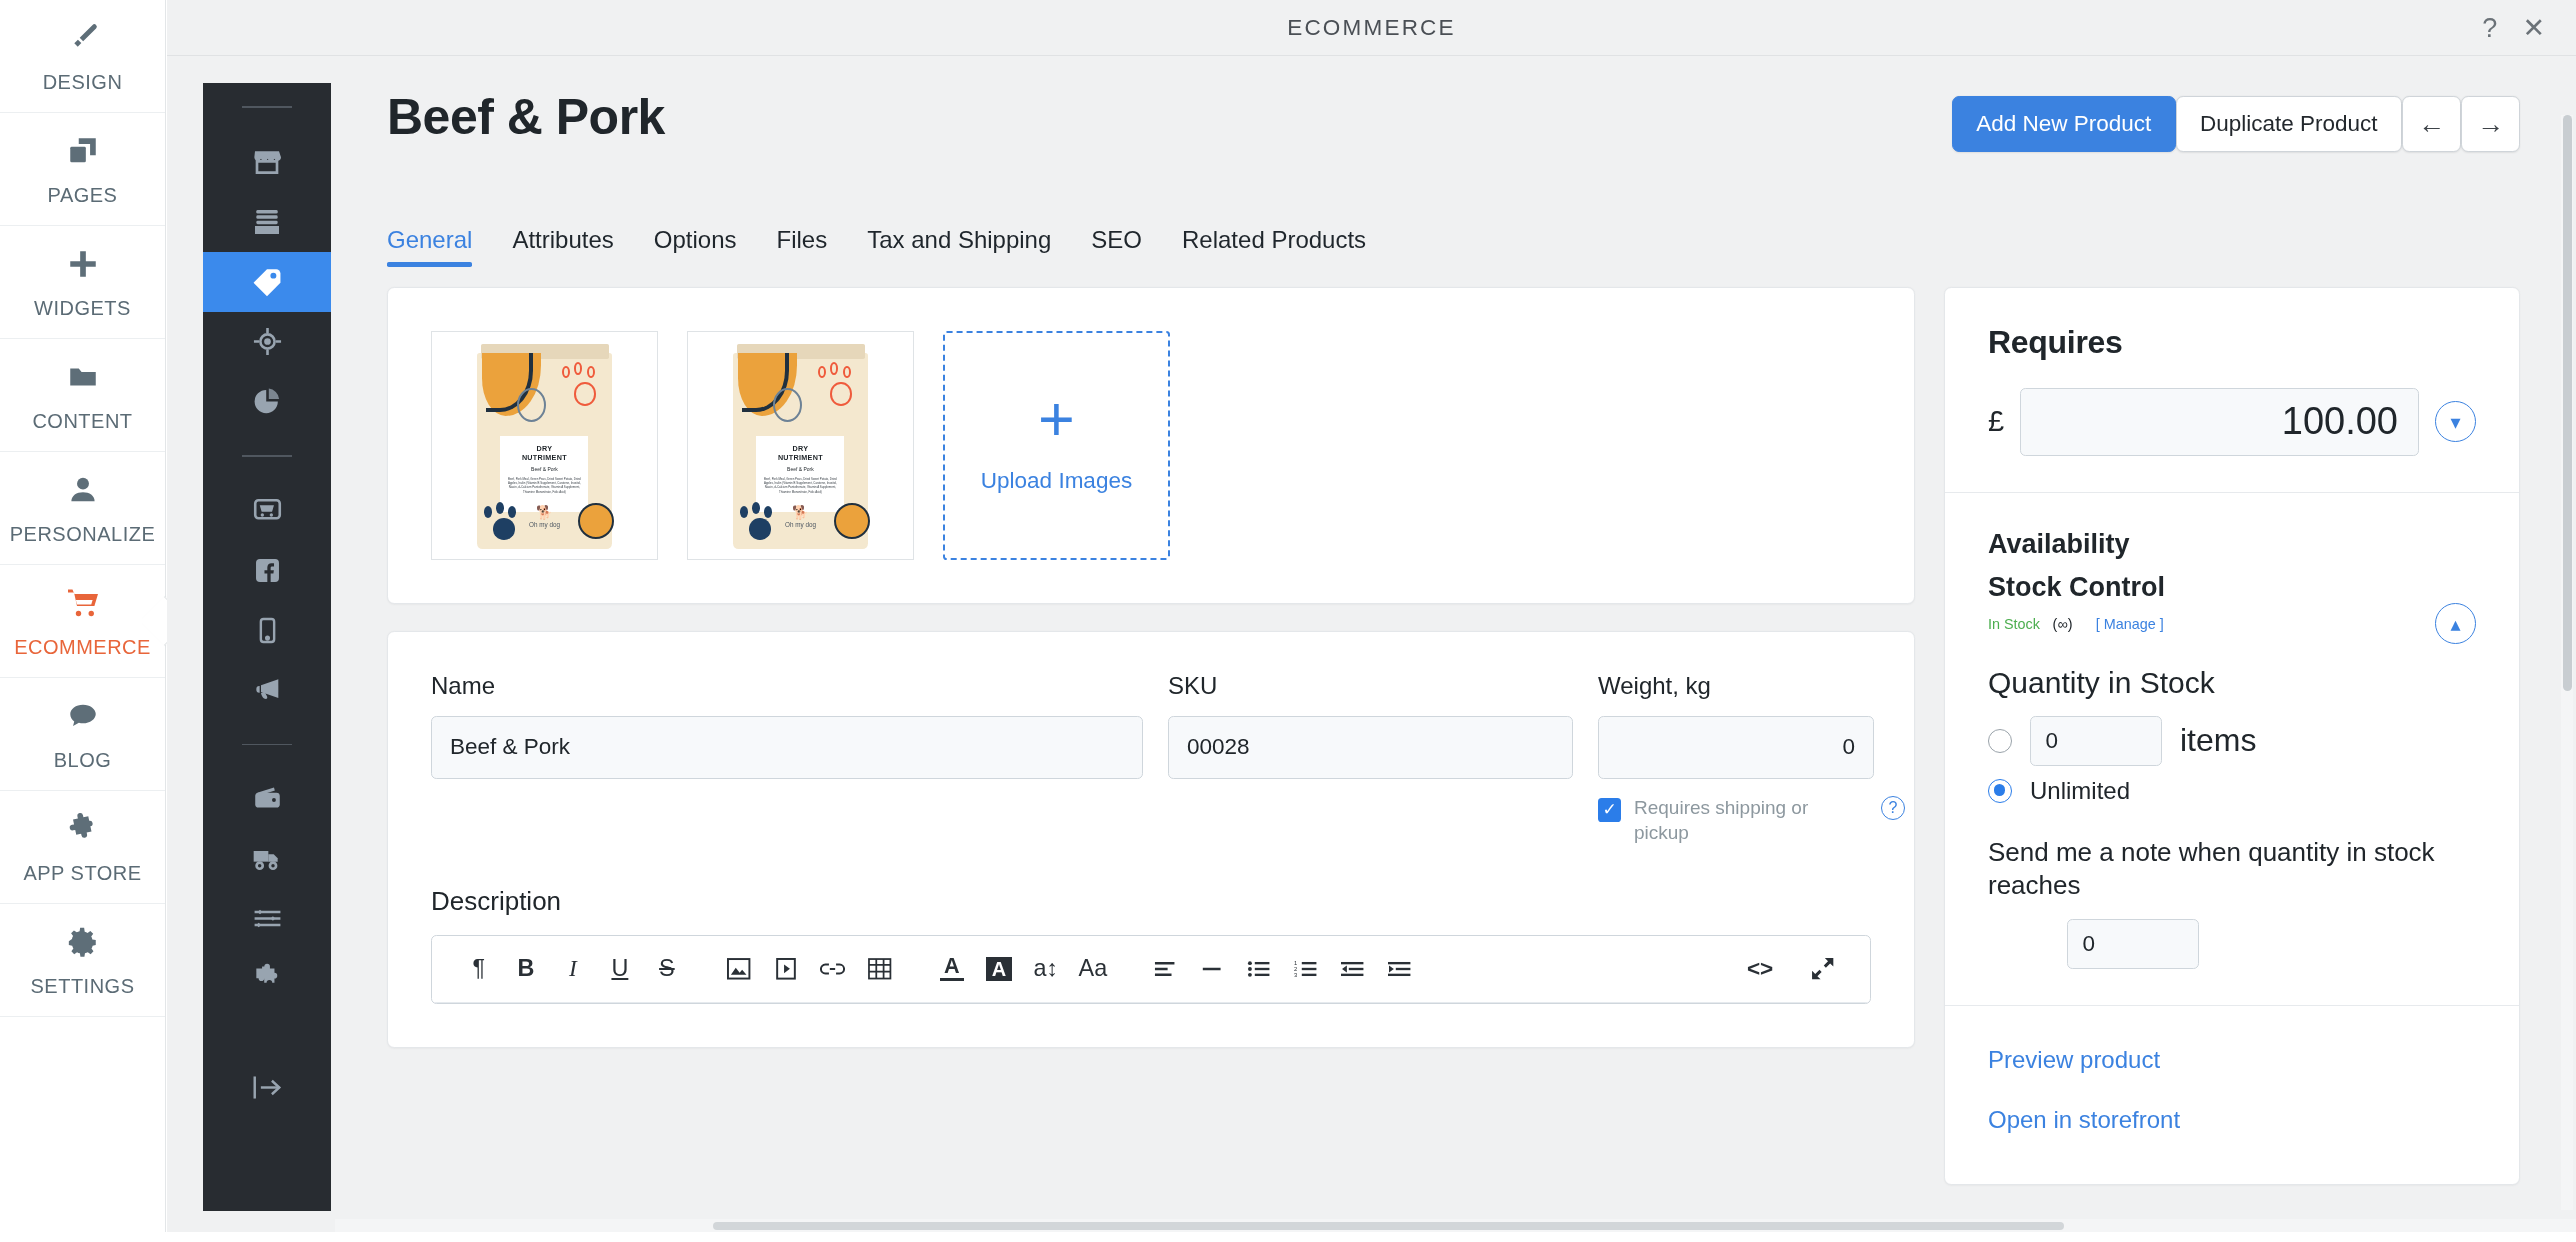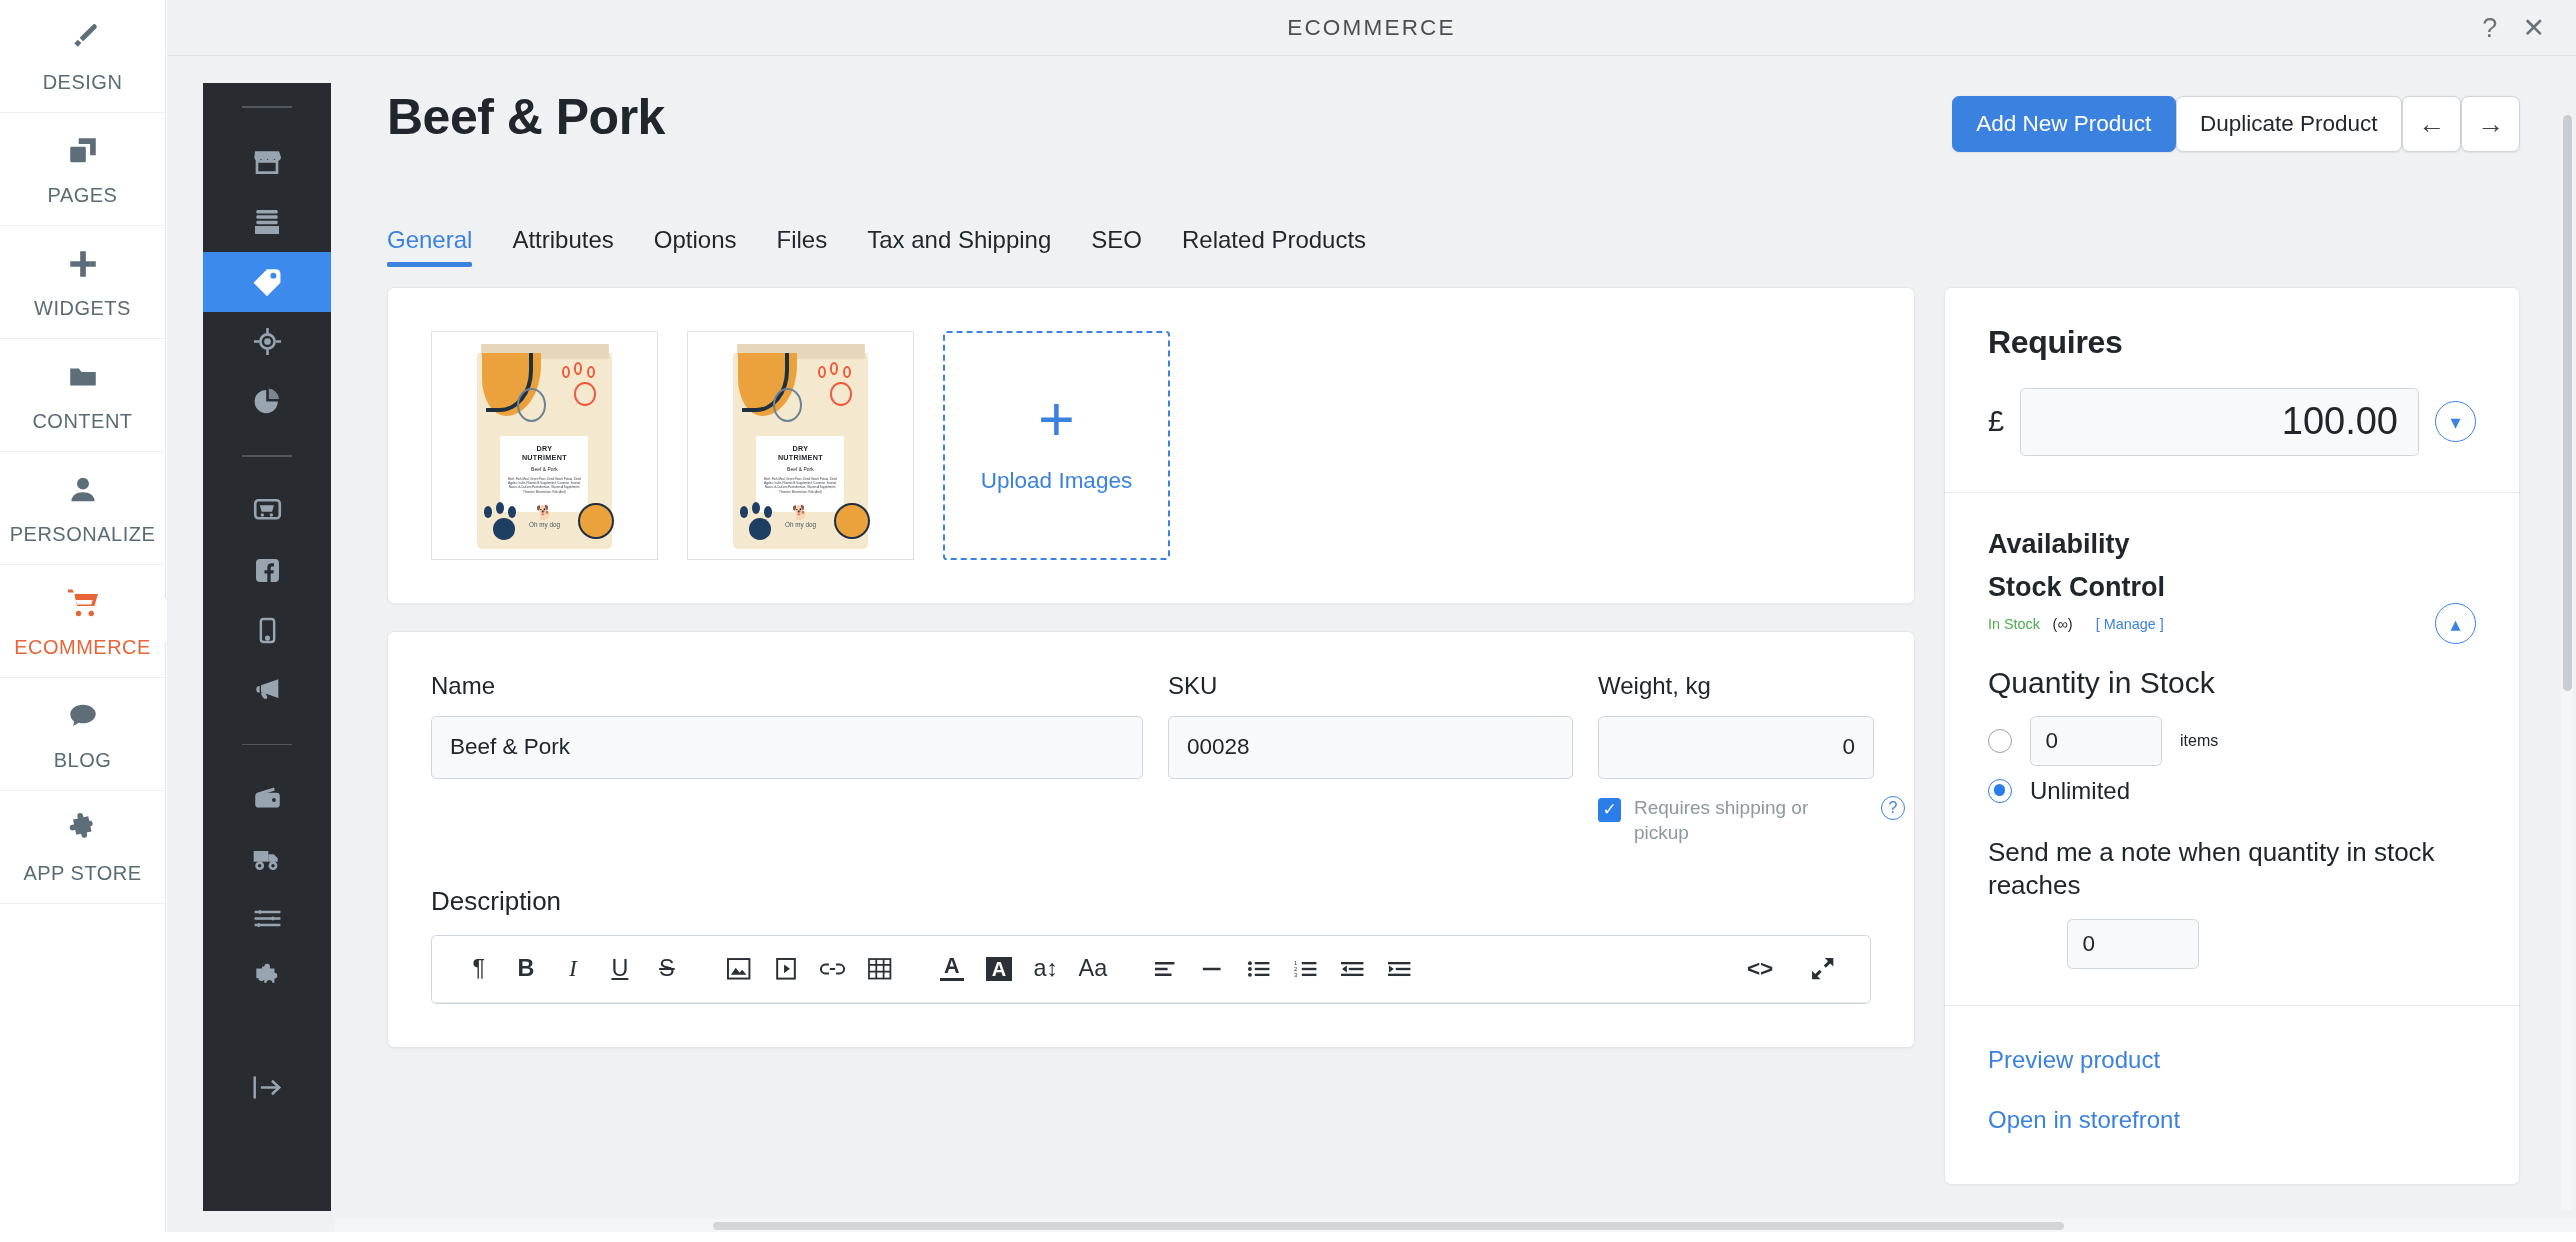--- a/index.html
+++ b/index.html
@@ -177,21 +177,21 @@
     flex:0 0 24px; cursor:pointer; position:relative;
   }
   .radio.sel { border-color:#2b7de9; }
   .radio.sel::after {
     content:""; position:absolute; left:4.5px; top:4.5px; width:11.7px; height:11.7px; border-radius:50%; background:#2b7de9;
   }
   .qty-input {
     width: 132px; height: 50px; border:0.9px solid #cfd6dc; border-radius:5.4px; background:#f7f9fb;
     font-size:22.5px; color:#20262b; display:flex; align-items:center; padding:0 14.4px;
   }
-  .items-lbl { font-size: 16px; color:#20262b; }
+  .items-lbl { font-size: 32px; color:#20262b; }
   .radio-lbl { font-size: 24px; color:#20262b; }
   .note-h { font-size: 26px; color:#20262b; line-height:1.3; margin-top: 31px; margin-bottom: 16px; }
   .note-ind { padding-left: 79px; }
   .side-links { padding: 40px 43px 18px 43px; }
   .side-link { font-size: 24px; color:#3b82e0; cursor:pointer; margin-bottom: 32px; display:block;}
 
   
   .vscroll {
     position:absolute; right: 2.7px; top: 59px; width: 12.6px; height: 1144px; background:#f4f5f6;
   }
@@ -322,20 +322,28 @@
 
     <div class="onav-item">
       <span class="oicon">
         <svg width="34" height="34" viewBox="0 0 24 24" fill="currentColor" style="transform:rotate(-12deg)">
             <path d="M10 2.5a2 2 0 1 1 4 0V4h3.5v3.2a2 2 0 1 1 0 4V15H14v1.3a2 2 0 1 1-4 0V15H6.5v-3.5H5a2 2 0 1 1 0-4h1.5V4H10V2.5z"></path>
           </svg>
       </span>
       <span class="onav-label">APP STORE</span>
     </div>
 
+    <div class="onav-item">
+      <span class="oicon">
+        <svg width="34" height="34" viewBox="0 0 24 24" fill="currentColor">
+            <path d="M12 8.2A3.8 3.8 0 1 0 12 15.8 3.8 3.8 0 0 0 12 8.2zm9 5.2v-2.8l-2.4-.4a6.9 6.9 0 0 0-.8-2l1.4-2-2-2-2 1.4a6.9 6.9 0 0 0-2-.8L12.8 2h-2.8l-.4 2.4a6.9 6.9 0 0 0-2 .8l-2-1.4-2 2 1.4 2a6.9 6.9 0 0 0-.8 2L2 11.4v2.8l2.4.4c.2.7.5 1.4.8 2l-1.4 2 2 2 2-1.4c.6.4 1.3.6 2 .8l.4 2.4h2.8l.4-2.4c.7-.2 1.4-.5 2-.8l2 1.4 2-2-1.4-2c.4-.6.6-1.3.8-2l2.2-.4z"></path>
+          </svg>
+      </span>
+      <span class="onav-label">SETTINGS</span>
+    </div>
   </div>
 
   <div class="win">
 
     <div class="win-header">
       <div class="win-title">ECOMMERCE</div>
       <div class="win-ctrls">
         <div class="win-ctrl">?</div>
         <div class="win-ctrl">✕</div>
       </div>

